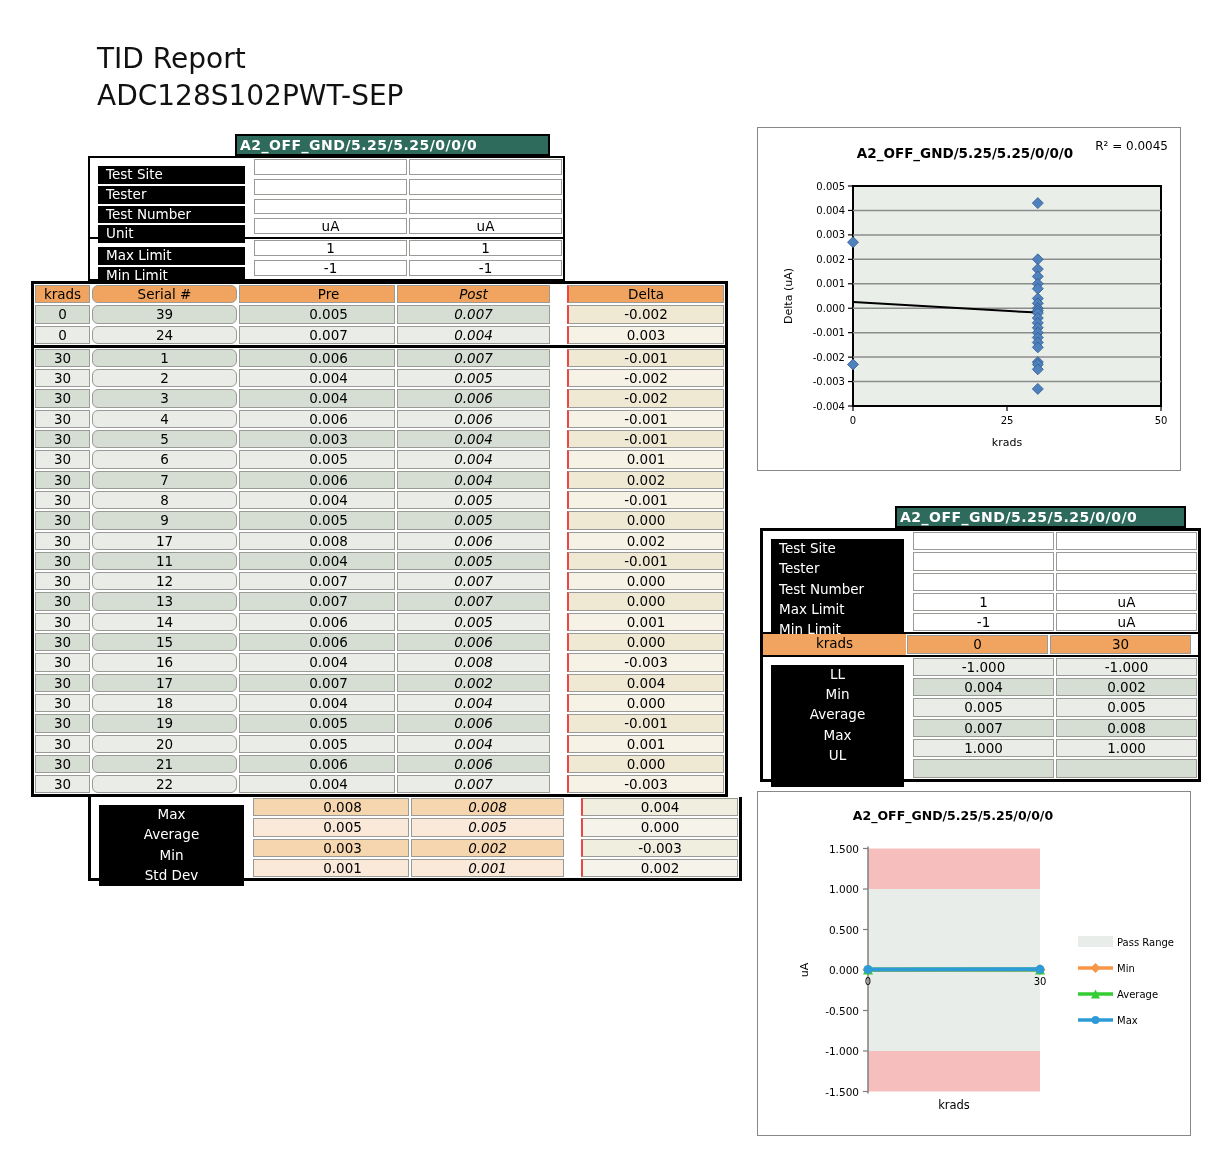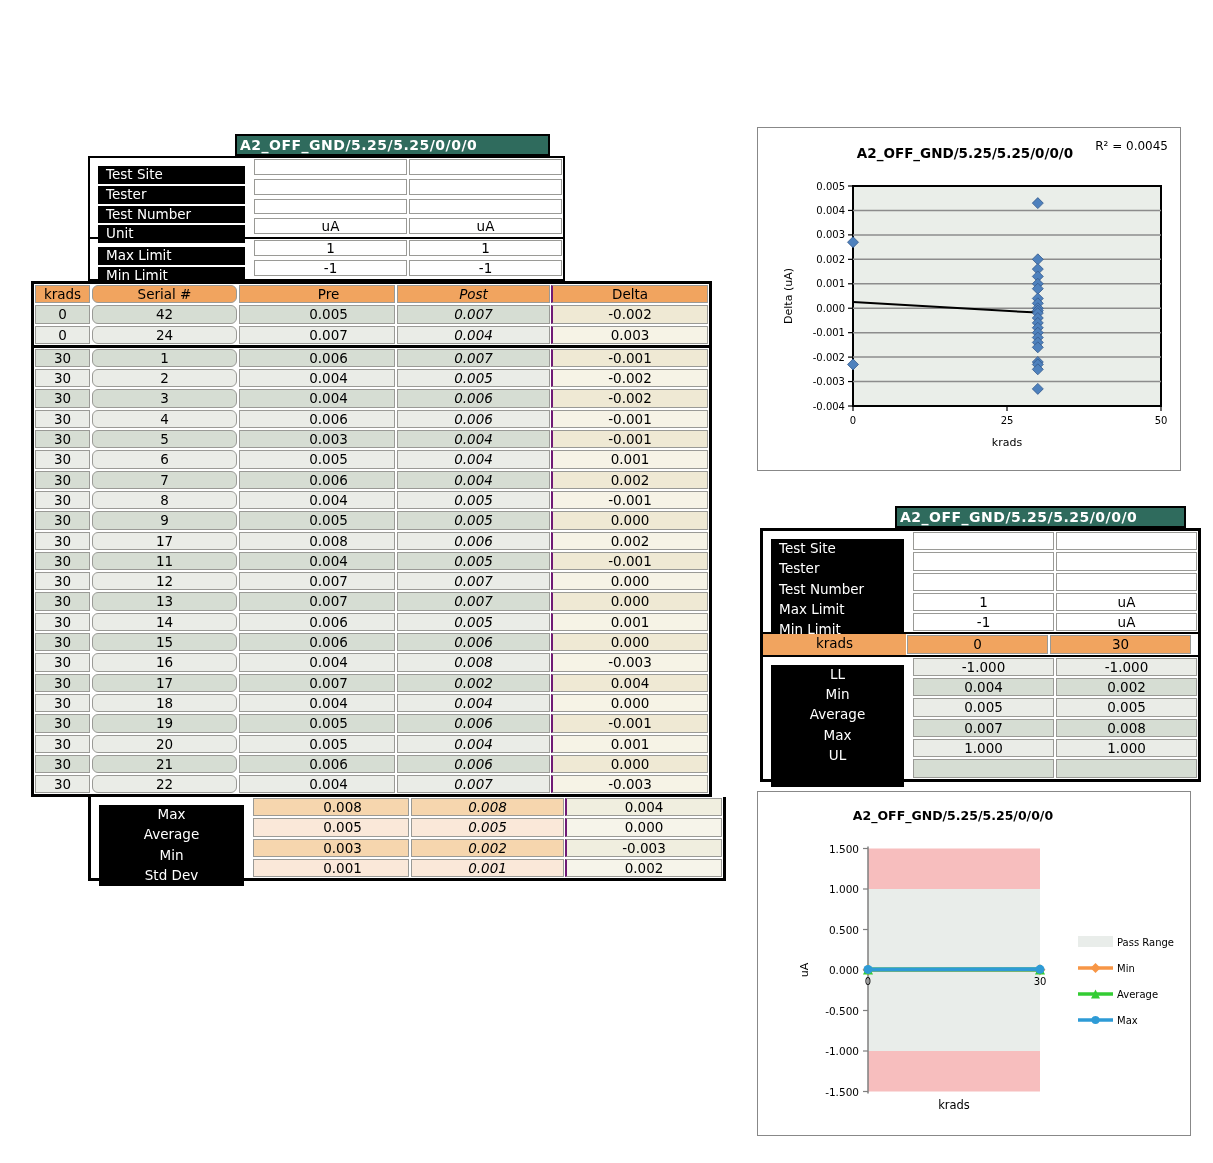--- a/index.html
+++ b/index.html
@@ -33,21 +33,21 @@
   
   #main-table { position:absolute; left:31px; top:281px; border:3px solid #000; background:#fff; }
   #main-table .trow { height:20.3px; }
   #main-table .cell { height:18.3px; line-height:16.5px; }
   .w0 { width:55px; } .w1 { width:145px;border-radius:6px; } .w2 { width:156px;padding-left:23px; } .w3 { width:153px;font-style:italic; } .w4 { width:156px; }
   .hcell { background:#F1A45F; font-size:13.5px; }
   .rgreen { background:#D6DDD3; }
   .rlight { background:#EAECE7; }
   .dgreen { background:#EFE9D4; }
   .dlight { background:#F6F3E6; }
-  .dleft  { border-left:2px solid #701a75; margin-left:0; width:157px; }
+  .dleft  { border-left:2px solid #ef4444; margin-left:16px; width:157px; }
 
   
   #summary-block { position:absolute; left:88px; top:797px; border:3px solid #000; border-top:none; background:#fff; }
   #summary-block .trow { height:20.3px; }
   #summary-block .lblcell { width:145px; height:20.3px; line-height:19px; }
   #summary-block .cell { height:18.3px; line-height:16.5px; }
   .sumA { background:#F6D6AE; } .sumB { background:#FAE8D9; }
   .dsumA { background:#F0EEDF; } .dsumB { background:#F6F4EA; }
 
   
@@ -62,20 +62,24 @@
   .chart-box { position:absolute; background:#fff; border:1px solid #888; }
   #chart1 { left:757px; top:127px; width:424px; height:344px; }
   #chart2 { left:757px; top:791px; width:434px; height:345px; }
   svg text { font-family:"DejaVu Sans", sans-serif; fill:#000; }
 </style>
 </head>
 <body>
 
 <div id="page">
 
+  <div class="doc-title">
+    <div>TID Report</div>
+    <div>ADC128S102PWT-SEP</div>
+  </div>
 
   <div class="green-hdr" style="left:235px; top:134px; width:315px; height:22px;">A2_OFF_GND/5.25/5.25/0/0/0</div>
 
   <div id="left-info">
       <div class="trow">
         <div class="lblcell">Test Site</div>
         <div class="cell"></div>
         <div class="cell"></div>
       </div>
       <div class="trow">
@@ -109,21 +113,21 @@
   <div id="main-table">
       <div class="trow">
         <div class="cell hcell w0">krads</div>
         <div class="cell hcell w1">Serial #</div>
         <div class="cell hcell w2">Pre</div>
         <div class="cell hcell w3">Post</div>
         <div class="cell hcell w4 dleft">Delta</div>
       </div>
       <div class="trow">
         <div class="cell w0 rgreen">0</div>
-        <div class="cell w1 rgreen">42</div>
+        <div class="cell w1 rgreen">39</div>
         <div class="cell w2 rgreen">0.005</div>
         <div class="cell w3 rgreen">0.007</div>
         <div class="cell w4 dgreen dleft">-0.002</div>
       </div>
       <div class="trow">
         <div class="cell w0 rlight">0</div>
         <div class="cell w1 rlight">24</div>
         <div class="cell w2 rlight">0.007</div>
         <div class="cell w3 rlight">0.004</div>
         <div class="cell w4 dlight dleft">0.003</div>

